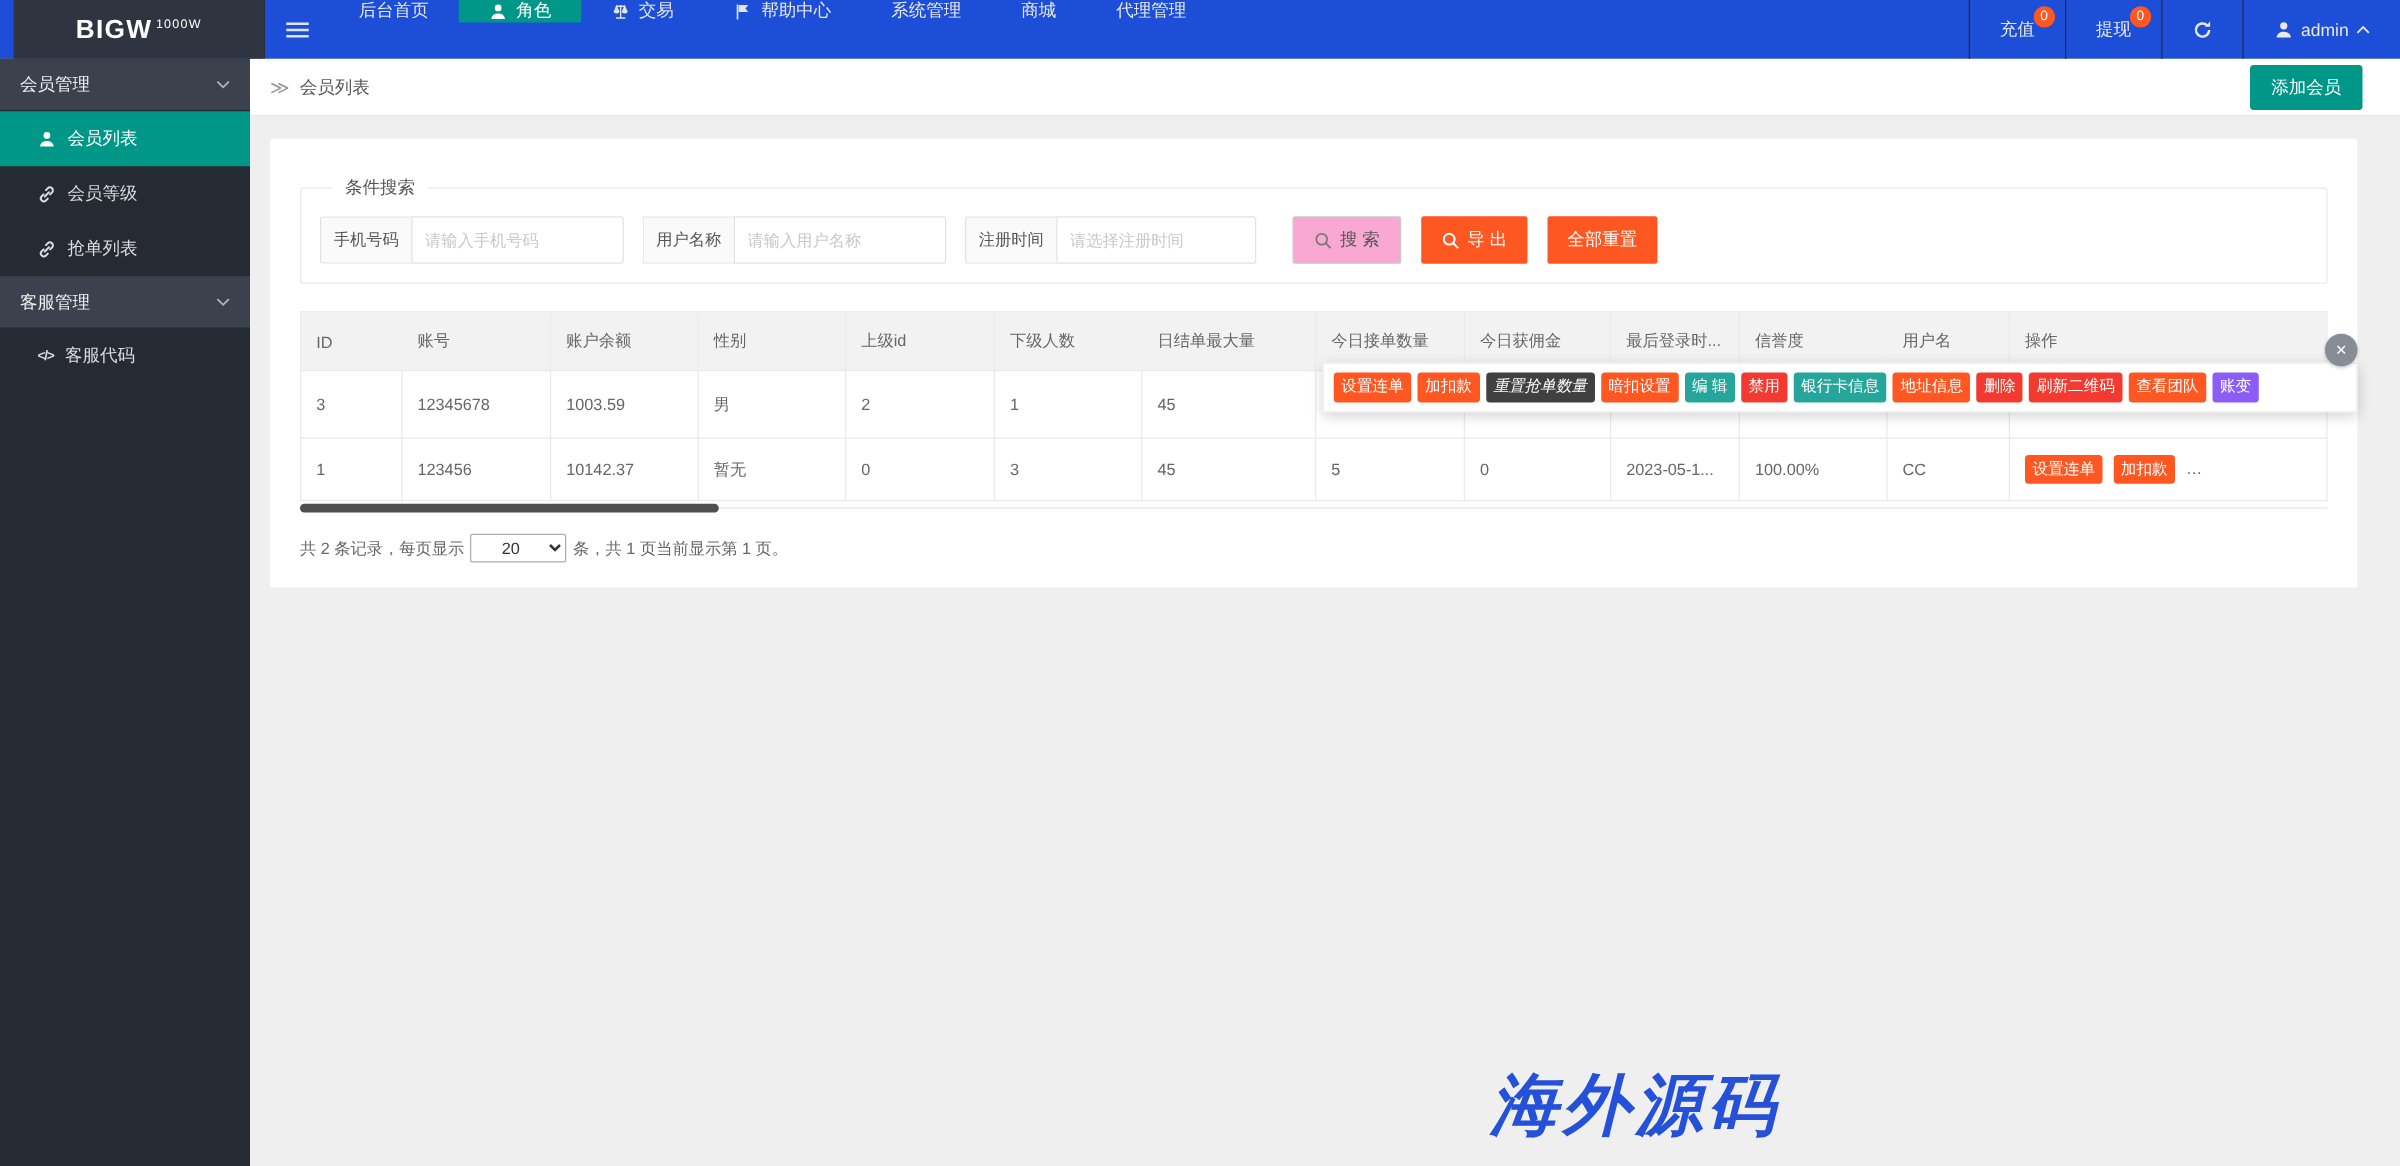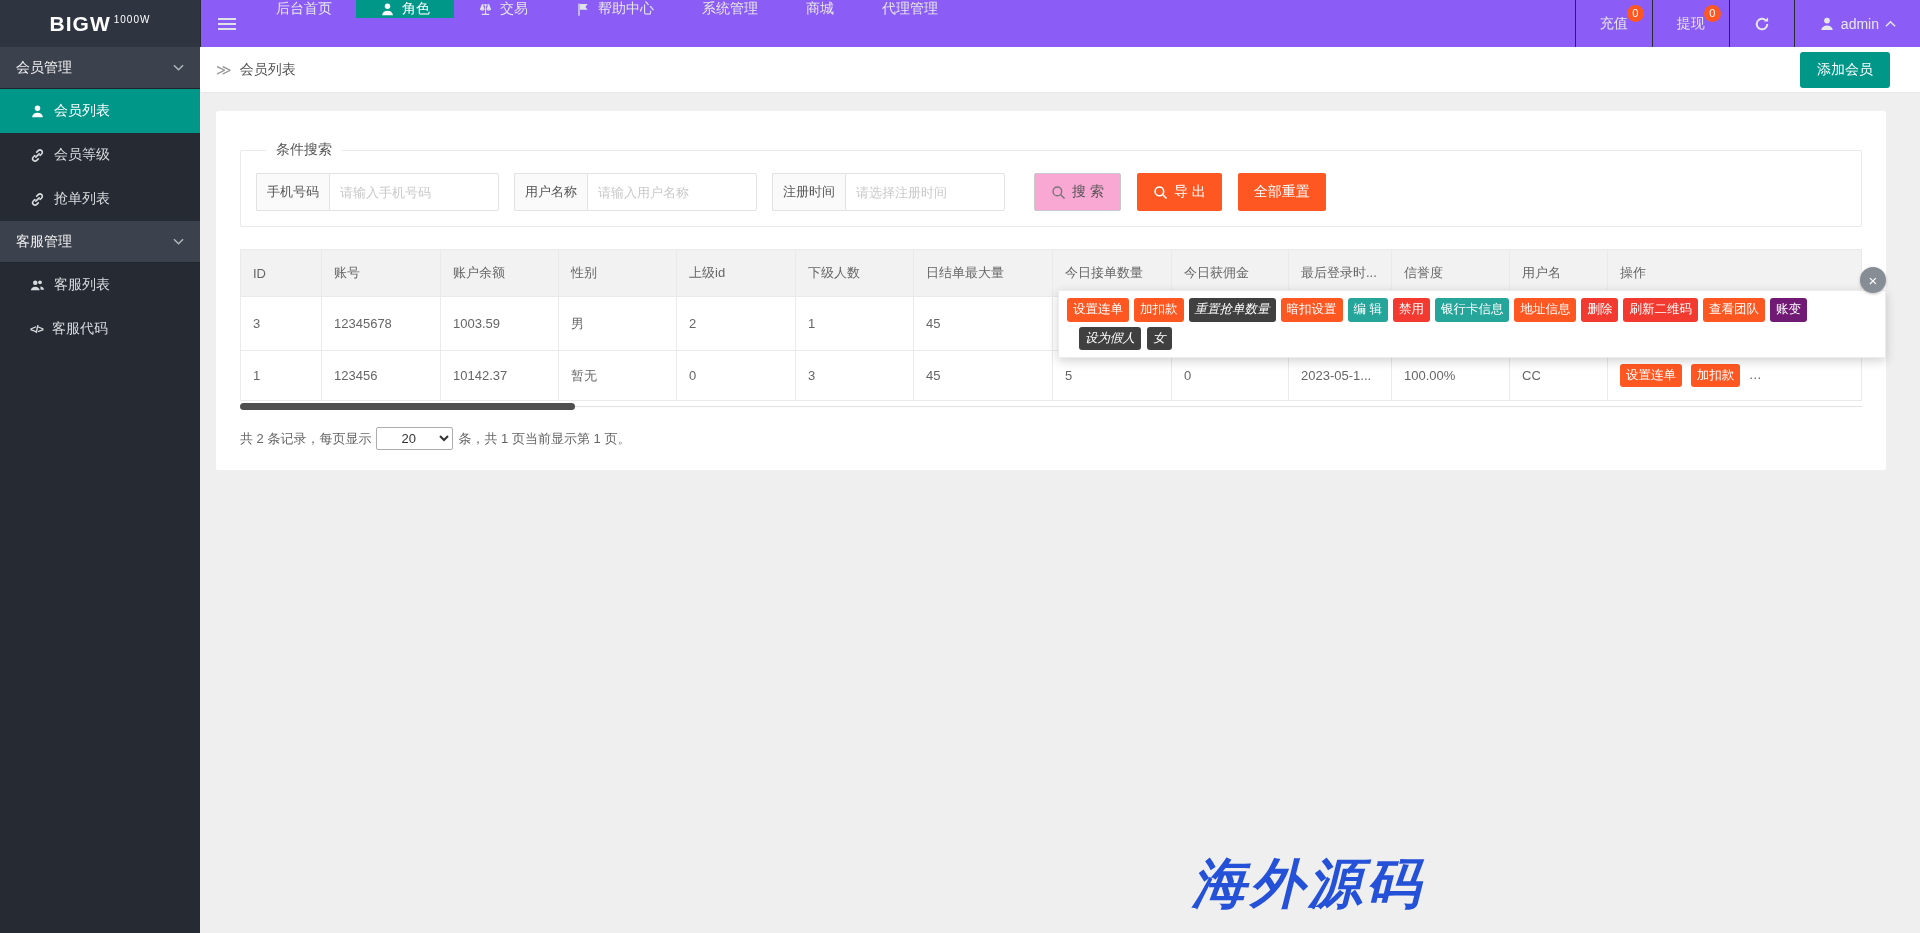--- a/index.html
+++ b/index.html
@@ -1,20 +1,20 @@
 <!DOCTYPE html>
 <html><head>
 <meta charset="utf-8">
 <style>
   * { margin:0; padding:0; box-sizing:border-box; }
   html,body { width:1920px; height:933px; overflow:hidden; background:#efefef;
     font-family:"Liberation Sans","DejaVu Sans",sans-serif; font-size:14px; color:#555; }
 
   
-  .navbar { height:47px; background:#8b5cf6; display:flex; align-items:stretch; color:#e8e8e8; }
+  .navbar { height:47px; background:#1d4ed8; display:flex; align-items:stretch; color:#e8e8e8;padding-left:11px; }
   .logo-area { width:200px; display:flex; align-items:center; justify-content:center; background:#2f3540; }
   .logo { font-size:21px; font-weight:bold; color:#fff; letter-spacing:1px; }
   .logo sup { font-size:10px; font-weight:normal; margin-left:3px; }
   .nav-burger { width:52px; display:flex; align-items:center; justify-content:center; cursor:pointer; border-left:1px solid #272c35; }
   .burger { width:18px; }
   .burger span { display:block; height:2px; background:#dfe3e8; margin:3px 0; }
   .nav-menu { display:flex; align-items:flex-start; }
   .nav-item { display:flex; align-items:center; gap:7px; padding:0 24px; cursor:pointer; font-size:14px; }
   .nav-item.active { background:#009688; color:#fff; }
   .nav-item svg { width:15px; height:15px; }
@@ -80,21 +80,21 @@
   .c-id{width:81px}.c-acct{width:119px}.c-bal{width:118px}.c-sex{width:118px}.c-pid{width:119px}
   .c-sub{width:118px}.c-max{width:139px}.c-tod{width:119px}.c-com{width:117px}.c-log{width:103px}
   .c-cred{width:118px}.c-user{width:98px}
 
   .pill { display:inline-block; padding:4px 6px; border-radius:3px; color:#fff; font-size:12.5px;
     cursor:pointer; white-space:nowrap; line-height:1.25; }
   .pill[data-color="orange"] { background:#ff5722; }
   .pill[data-color="green"]  { background:#404040;font-style:italic; }
   .pill[data-color="teal"]   { background:#26a69a; }
   .pill[data-color="red"]    { background:#f23a30; }
-  .pill[data-color="blue"]   { background:#701a75; }
+  .pill[data-color="blue"]   { background:#8b5cf6; }
   .ops-cell .pill { margin-right:5px; }
   .more-dots { color:#999; }
 
   
   .hscroll { position:relative; height:9px; margin-top:1px; }
   .hscroll .track { position:absolute; left:0; right:0; top:4px; height:1px; background:#e3e3e3; }
   .hscroll .thumb { position:absolute; left:0; top:1px; width:335px; height:7px; background:#4f4f4f; border-radius:4px; cursor:pointer; }
 
   
   .pager { margin-top:16px; font-size:13px; color:#666; display:flex; align-items:center; gap:5px; }
@@ -223,29 +223,20 @@
           <path d="M7.2 4.4l1.6-1.6a2.5 2.5 0 013.6 3.6l-1.6 1.6"></path>
           <path d="M5.2 8L3.6 9.6a2.5 2.5 0 003.6 3.6l1.6-1.6"></path>
         </svg>
       <span>抢单列表</span>
     </div>
     <div class="side-group">
       <span>客服管理</span>
       <svg viewBox="0 0 12 8">
           <path d="M1 1l5 5 5-5" stroke="#cfd3d8" stroke-width="1.6" fill="none"></path>
         </svg>
-    </div>
-    <div class="side-item">
-      <svg viewBox="0 0 18 16">
-          <circle cx="6.3" cy="4.8" r="2.7" fill="#d9dcdf"></circle>
-          <circle cx="12" cy="4.2" r="2.3" fill="#d9dcdf"></circle>
-          <path d="M1 13.8c.4-2.9 2.5-4.3 5.3-4.3s4.9 1.4 5.3 4.3z" fill="#d9dcdf"></path>
-          <path d="M12.4 9.2c2.3.1 4 1.4 4.4 3.8h-4z" fill="#d9dcdf"></path>
-        </svg>
-      <span>客服列表</span>
     </div>
     <div class="side-item">
       <span class="code-glyph">&lt;/&gt;</span>
       <span>客服代码</span>
     </div>
   </div>
 
   <div class="content">
     <div class="crumb-bar">
       <span class="crumb-caret">≫</span>
@@ -370,20 +361,16 @@
     <span class="pill" data-color="orange">暗扣设置</span>
     <span class="pill" data-color="teal">编 辑</span>
     <span class="pill" data-color="red">禁用</span>
     <span class="pill" data-color="teal">银行卡信息</span>
     <span class="pill" data-color="orange">地址信息</span>
     <span class="pill" data-color="red">删除</span>
     <span class="pill" data-color="red">刷新二维码</span>
     <span class="pill" data-color="orange">查看团队</span>
     <span class="pill" data-color="blue">账变</span>
   </div>
-  <div class="prow prow2">
-    <span class="pill" data-color="green">设为假人</span>
-    <span class="pill" data-color="green">女</span>
-  </div>
 </div>
 <div class="popup-close">×</div>
 
 <div class="watermark">海外源码</div>
 
 </body></html>

